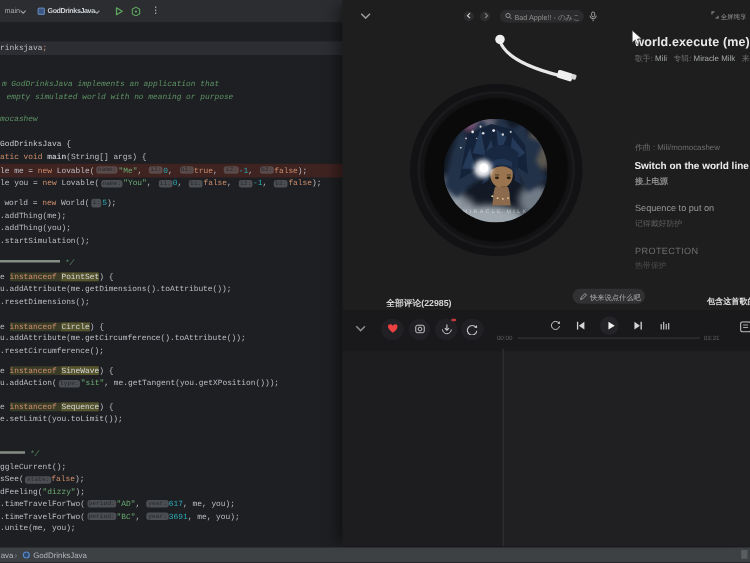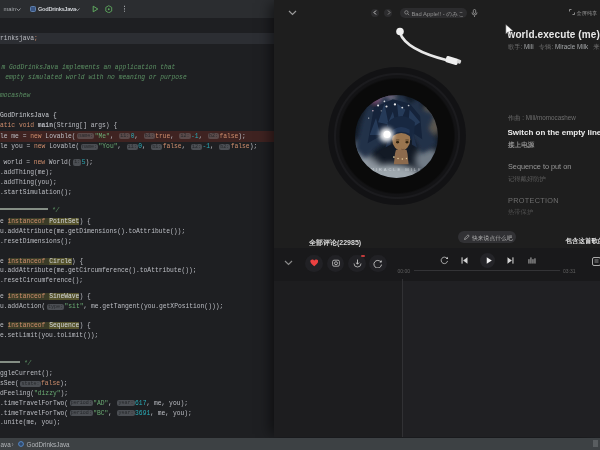--- a/index.html
+++ b/index.html
@@ -187,21 +187,21 @@
             <circle cx="25" cy="15" r="0.6" fill="#fff" opacity="0.6"></circle>
         <circle cx="37" cy="59" r="0.8" fill="#ffe9b0" opacity="0.9"></circle>
             <circle cx="41" cy="60.5" r="0.7" fill="#ffe9b0" opacity="0.8"></circle>
             <circle cx="45" cy="61" r="0.7" fill="#ffe9b0" opacity="0.8"></circle>
             <circle cx="49" cy="60.5" r="0.7" fill="#ffe9b0" opacity="0.7"></circle>
         <text x="39.5" y="72" font-family="Liberation Sans" font-size="4" fill="#e6ecf0" opacity="0.6" text-anchor="middle" letter-spacing="1.8">MIRACLE MILK</text>
       </g>
     </svg>
 
     <div class="pabs" style="left:226px;top:113.5px;font-size:6.3px;color:#6e6e6e;white-space:nowrap">作曲 : Mili/momocashew</div>
-    <div class="pabs" style="left:225.5px;top:127.5px;font-size:8px;font-weight:bold;color:#ececec;white-space:nowrap;width:93px;overflow:hidden">Switch on the empty line</div>
+    <div class="pabs" style="left:225.5px;top:127.5px;font-size:8px;font-weight:bold;color:#ececec;white-space:nowrap;width:93px;overflow:hidden">Switch on the world line</div>
     <div class="pabs" style="left:226px;top:140.5px;font-size:6.6px;font-weight:bold;color:#8f8f8f;white-space:nowrap">接上电源</div>
     <div class="pabs" style="left:226px;top:162px;font-size:7.3px;color:#989898;white-space:nowrap">Sequence to put on</div>
     <div class="pabs" style="left:226px;top:174.5px;font-size:6.3px;color:#5e5e5e;white-space:nowrap">记得戴好防护</div>
     <div class="pabs" style="left:226px;top:195.5px;font-size:7.3px;color:#6f6f6f;white-space:nowrap;letter-spacing:0.3px">PROTECTION</div>
     <div class="pabs" style="left:226px;top:207.5px;font-size:6.3px;color:#4e4e4e;white-space:nowrap">热带保护</div>
 
     <div class="pabs" style="left:27px;top:238px;font-size:7px;font-weight:bold;color:#d8d8d8;white-space:nowrap">全部评论(22985)</div>
     <div class="pabs" style="left:176px;top:230.5px;width:57.5px;height:12px;border-radius:6px;background:#313134"></div>
     <svg class="pabs" style="left:182px;top:233.5px" width="6" height="6" viewBox="0 0 6 6">
           <path d="M0.5,5.5 L1,3.8 L4,0.8 L5.2,2 L2.2,5 Z" fill="none" stroke="#b0b0b0" stroke-width="0.7"></path>

